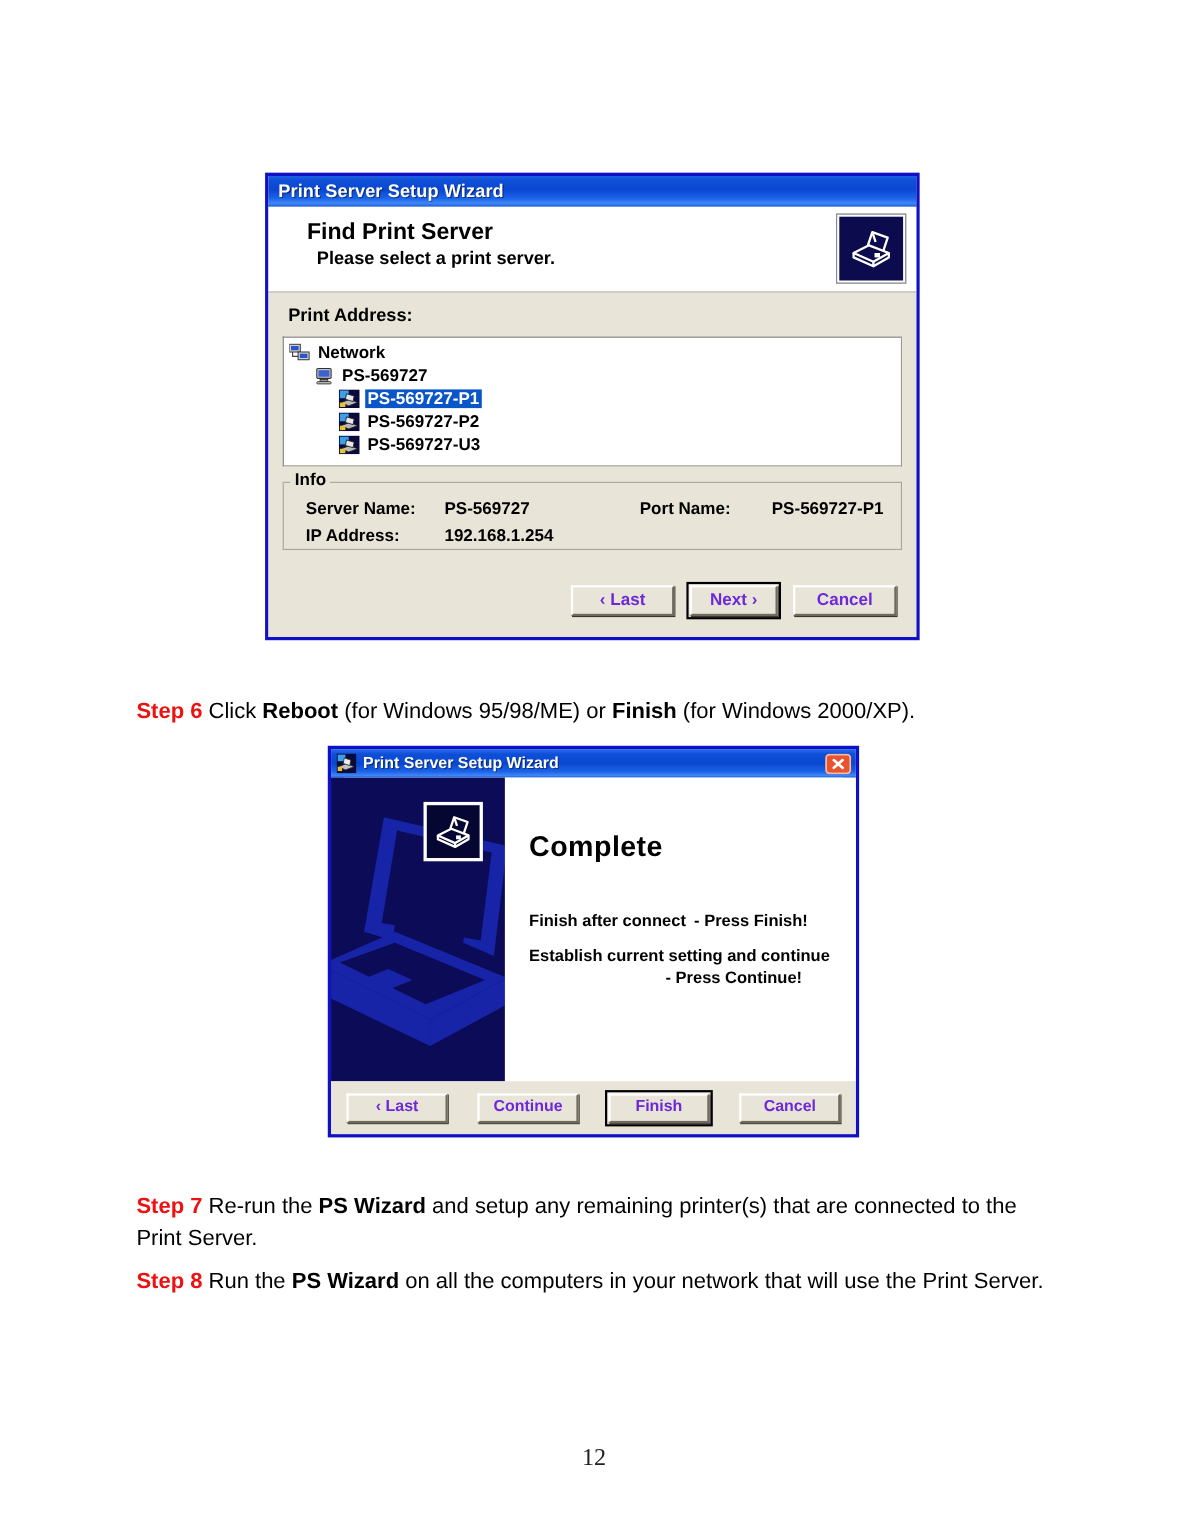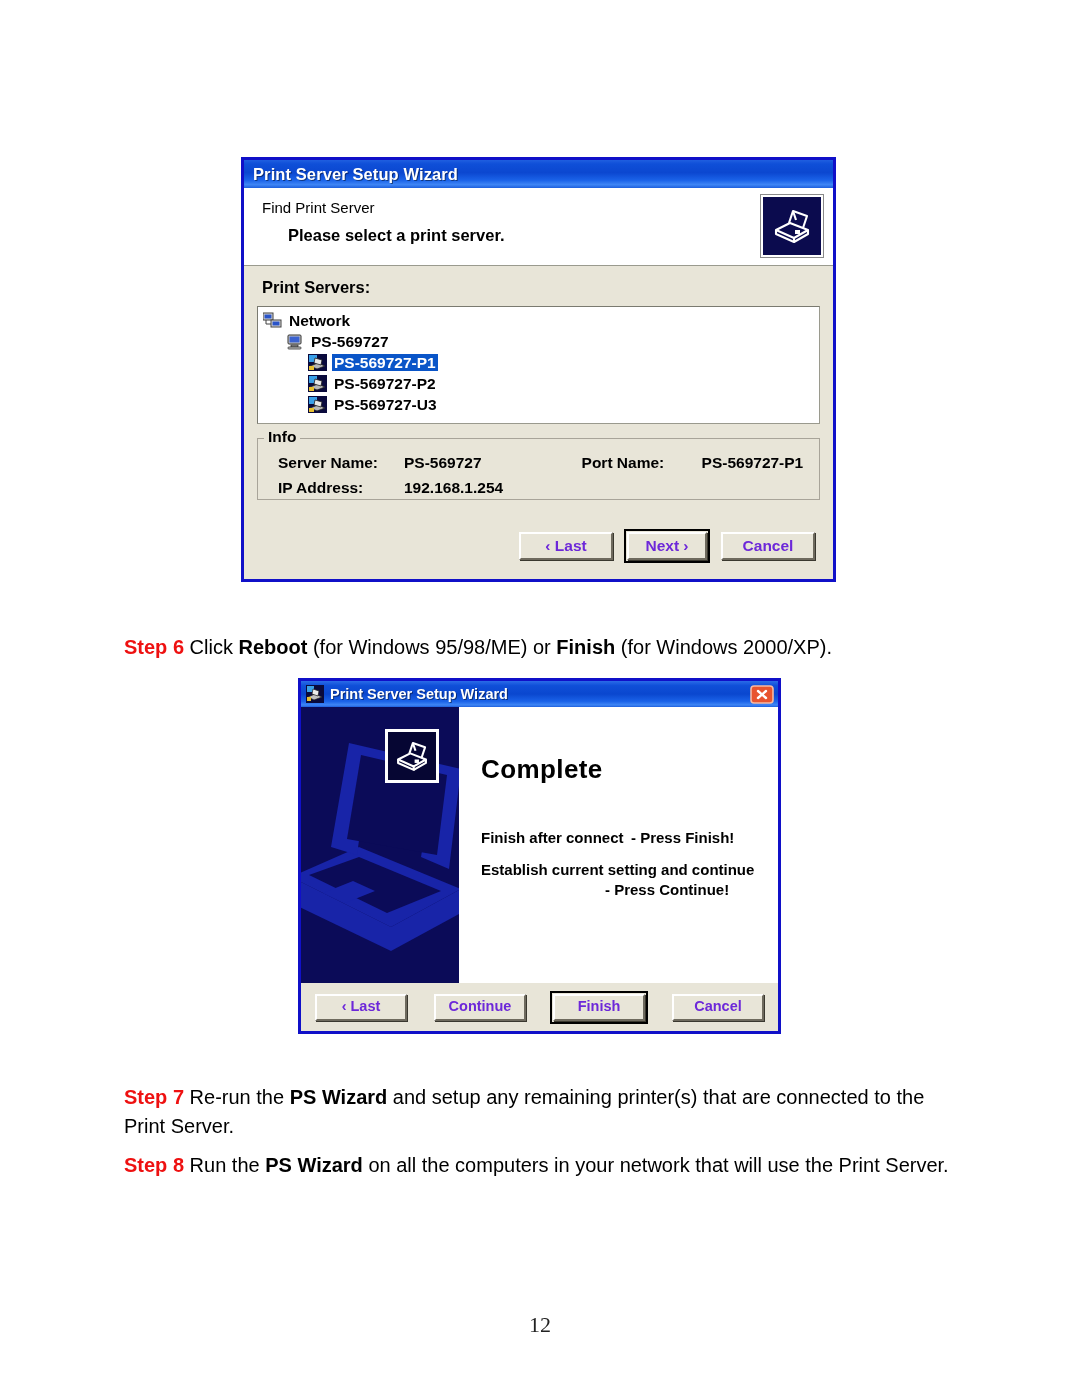--- a/index.html
+++ b/index.html
@@ -56,24 +56,24 @@
 
   .dlg1-header {
     position: relative;
     height: 78px;
     background: #ffffff;
     border-bottom: 1px solid #9a9a8e;
     box-sizing: border-box;
   }
   .hdr-line1 {
     position: absolute;
-    left: 18px;
+    left: 35px;
     top: 11px;
-    font-size: 15px;
-    font-weight: normal;
+    font-size: 21px;
+    font-weight: bold;
   }
   .hdr-line2 {
     position: absolute;
     left: 44px;
     top: 38px;
     font-size: 16.5px;
     font-weight: bold;
   }
   .hdr-icon {
     position: absolute;
@@ -398,21 +398,21 @@
             <path d="M20 20 L24 8 L38 13 L34 25"></path>
             <path d="M24 8 L27 17"></path>
           </g>
           <rect x="26" y="27" width="5" height="4" fill="#ffffff"></rect>
         </svg>
       </div>
     </div>
 
     <div class="dlg1-body">
 
-      <div class="lbl-printservers">Print Servers:</div>
+      <div class="lbl-printservers">Print Address:</div>
 
       <div class="treebox">
 
         <div class="tree-row lvl0">
           <span class="ticon">
             <svg width="19" height="17" viewBox="0 0 19 17">
               <rect x="0" y="1" width="10" height="7" fill="#d8d8d8" stroke="#404040" stroke-width="1"></rect>
               <rect x="1.5" y="2.5" width="7" height="4" fill="#2a54c8"></rect>
               <rect x="8" y="8" width="10" height="7" fill="#d8d8d8" stroke="#404040" stroke-width="1"></rect>
               <rect x="9.5" y="9.5" width="7" height="4" fill="#2a54c8"></rect>

